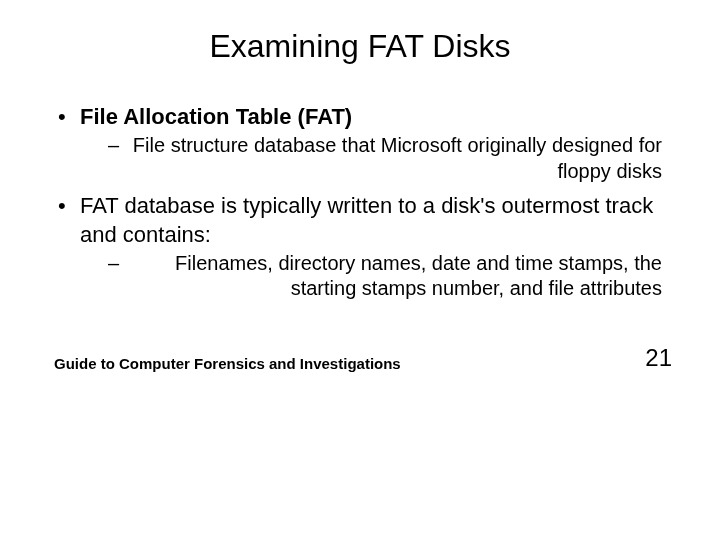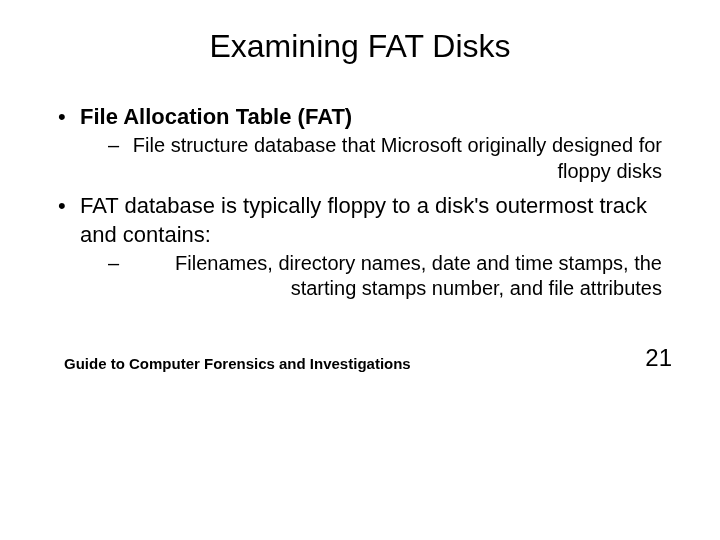--- a/index.html
+++ b/index.html
@@ -61,21 +61,21 @@
     text-align: right;
   }
   ul.inner > li::before {
     content: "–";
     position: absolute;
     left: 0;
     top: 0;
   }
   .footer-left {
     position: absolute;
-    left: 64px;
+    left: 54px;
     bottom: 26px;
     font-size: 15px;
     font-weight: bold;
     text-align: right;
   }
   .footer-right {
     position: absolute;
     right: 48px;
     bottom: 26px;
     font-size: 24px;
@@ -90,21 +90,21 @@
 
   <div class="content">
     <ul class="outer">
       <li>
         <span class="bold">File Allocation Table (FAT)</span>
         <ul class="inner">
           <li>File structure database that Microsoft originally designed for floppy disks</li>
         </ul>
       </li>
       <li>
-        <span>FAT database is typically floppy to a disk's outermost track and contains:</span>
+        <span>FAT database is typically written to a disk's outermost track and contains:</span>
         <ul class="inner">
           <li>Filenames, directory names, date and time stamps, the starting stamps number, and file attributes</li>
         </ul>
       </li>
     </ul>
   </div>
 
   <div class="footer-left">Guide to Computer Forensics and Investigations</div>
   <div class="footer-right">21</div>
 </div>

